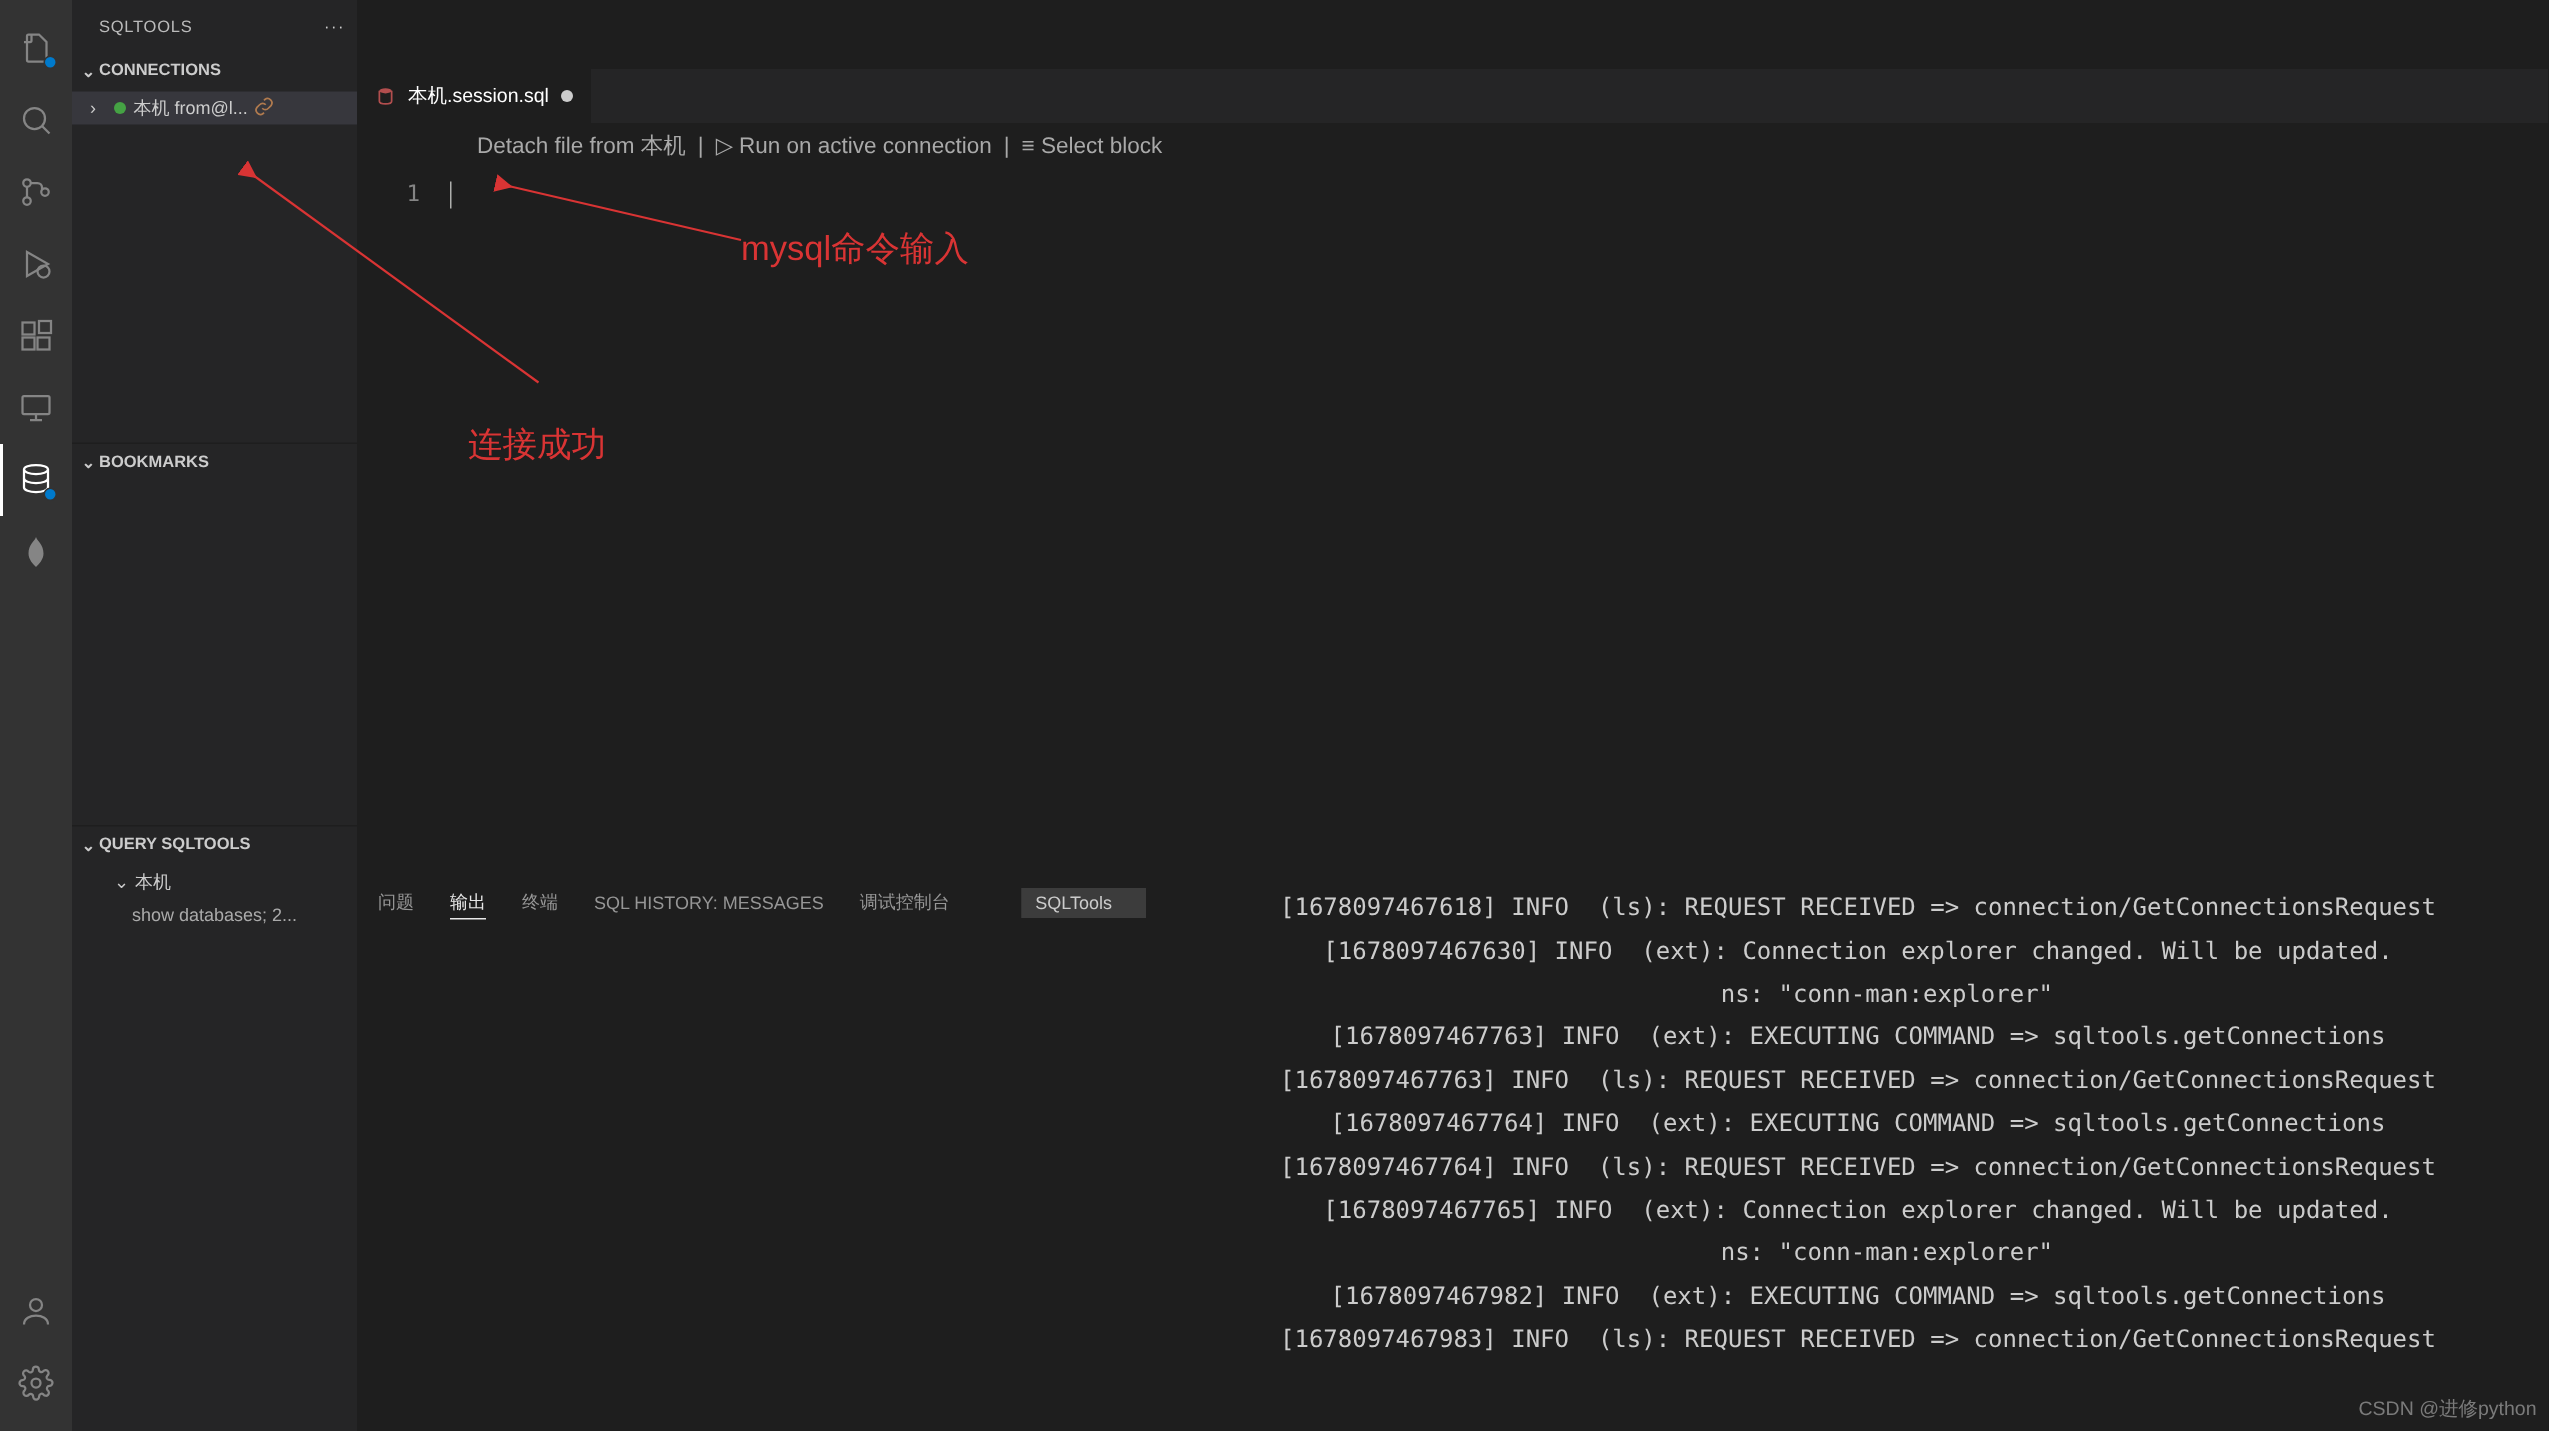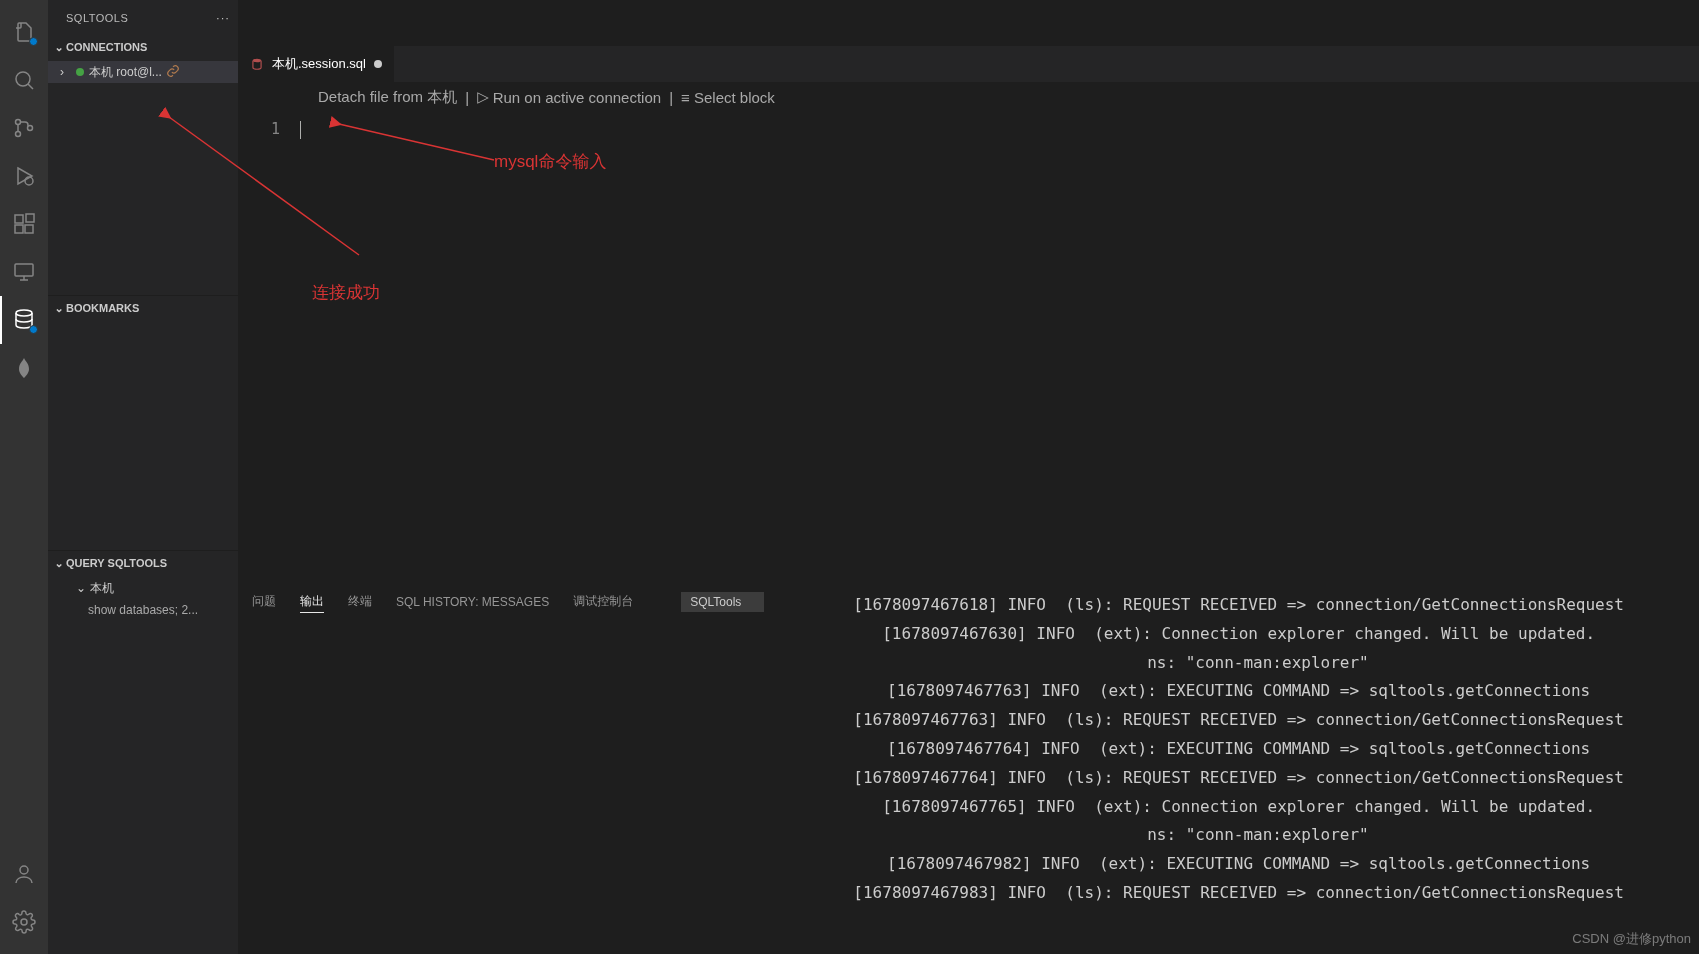--- a/index.html
+++ b/index.html
@@ -87,21 +87,21 @@
   font-family: Consolas, monospace; font-size: 15px;
 }
 .code {
   flex: 1; padding: 8px 0 0 6px; font-family: Consolas, monospace; font-size: 15px;
   position: relative;
 }
 .cursor-line { display: inline-block; width: 1px; height: 18px; background: #aeafad; vertical-align: middle; }
 
 
 .anno { position: absolute; pointer-events: none; }
-.anno-text { color: #d93434; font-size: 17px; font-family: "Microsoft YaHei", sans-serif; }
+.anno-text { color: #d93434; font-size: 23px; font-family: "Microsoft YaHei", sans-serif; }
 
 
 .panel { height: 370px; background: #1e1e1e; border-top: 1px solid #1e1e1e; display: flex; flex-direction: row; }
 .panel-tabs {
   height: 33px; display: flex; align-items: center; gap: 24px; padding: 0 14px;
   font-size: 12px; color: #969696;
 }
 .panel-tabs .ptab { cursor: pointer; padding: 2px 0; }
 .panel-tabs .ptab.active { color: #e7e7e7; border-bottom: 1px solid #e7e7e7; }
 .panel-tabs .spacer { flex: 1; }
@@ -203,21 +203,21 @@
       <span class="ellipsis">···</span>
     </div>
     <div class="sb-section-hdr">
       <span class="chev">⌄</span>
       <span>CONNECTIONS</span>
     </div>
     <div class="tree">
       <div class="tree-row sel">
         <span class="chev">›</span>
         <span class="dbicon"></span>
-        <span>本机  root@l...</span>
+        <span>本机  from@l...</span>
         <span class="link-ic">
           <svg width="14" height="14" viewBox="0 0 24 24" fill="none" stroke="currentColor" stroke-width="2">
               <path d="M10 14a5 5 0 0 0 7 0l3-3a5 5 0 0 0-7-7l-1 1"></path>
               <path d="M14 10a5 5 0 0 0-7 0l-3 3a5 5 0 0 0 7 7l1-1"></path>
             </svg>
         </span>
       </div>
     </div>
     <div style="height:210px"></div>
     <div class="sb-divider"></div>

